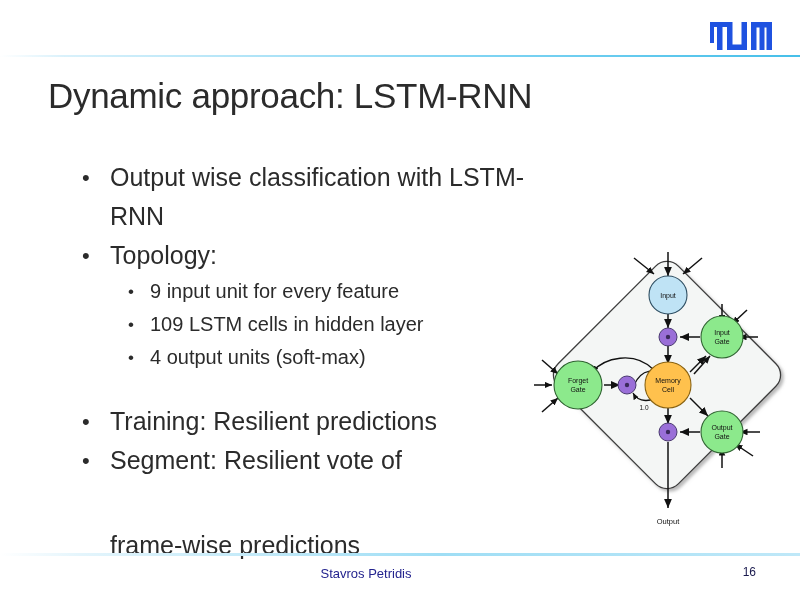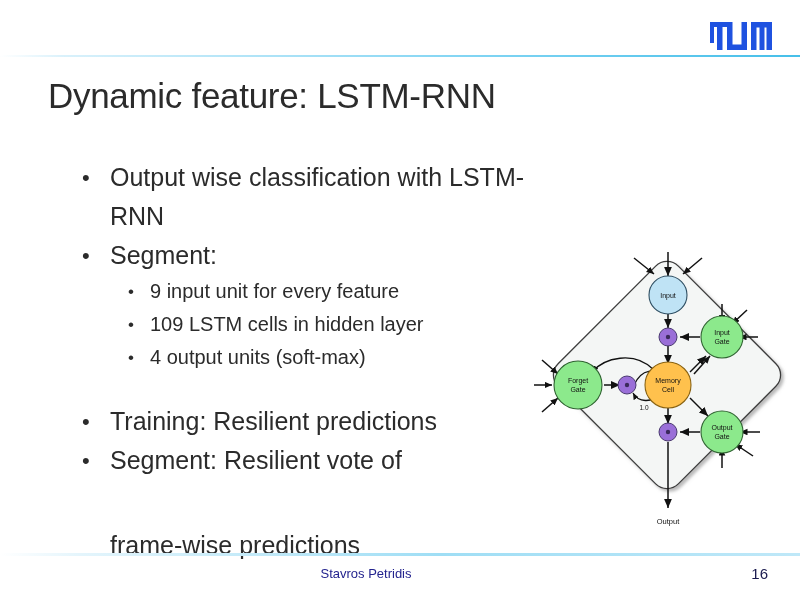--- a/index.html
+++ b/index.html
@@ -124,23 +124,23 @@
     position: absolute;
     left: 0;
     top: 566px;
     width: 732px;
     text-align: center;
     font-size: 13px;
     color: #23238e;
   }
   .footer-page {
     position: absolute;
-    right: 32px;
+    right: 44px;
     top: 565px;
-    font-size: 15px;
+    font-size: 12px;
     color: #1a1a4e;
   }
 </style>
 </head>
 <body>
 
 <div class="slide">
 
   <div class="tum-logo">
     <svg width="62" height="28" viewBox="0 0 62 28" xmlns="http://www.w3.org/2000/svg">
@@ -157,32 +157,32 @@
         <rect x="41" y="0" width="5.5" height="28"></rect>
         <rect x="41" y="0" width="21" height="5.5"></rect>
         <rect x="49.5" y="5" width="5" height="23"></rect>
         <rect x="56.5" y="0" width="5.5" height="28"></rect>
       </g>
     </svg>
   </div>
 
   <div class="header-rule"></div>
 
-  <div class="slide-title">Dynamic feature: LSTM-RNN</div>
+  <div class="slide-title">Dynamic approach: LSTM-RNN</div>
 
   <div class="body">
 
     <div class="bullet lvl1">
       <span class="dot">•</span>
       <span class="txt">Output wise classification with LSTM-RNN</span>
     </div>
 
     <div class="bullet lvl1">
       <span class="dot">•</span>
-      <span class="txt">Segment:</span>
+      <span class="txt">Topology:</span>
     </div>
 
     <div class="bullet lvl2">
       <span class="dot">•</span>
       <span class="txt">9 input unit for every feature</span>
     </div>
 
     <div class="bullet lvl2">
       <span class="dot">•</span>
       <span class="txt">109 LSTM cells in hidden layer</span>

